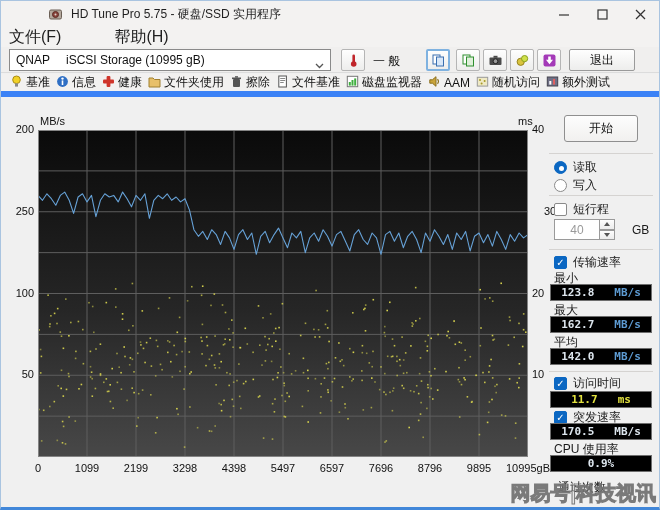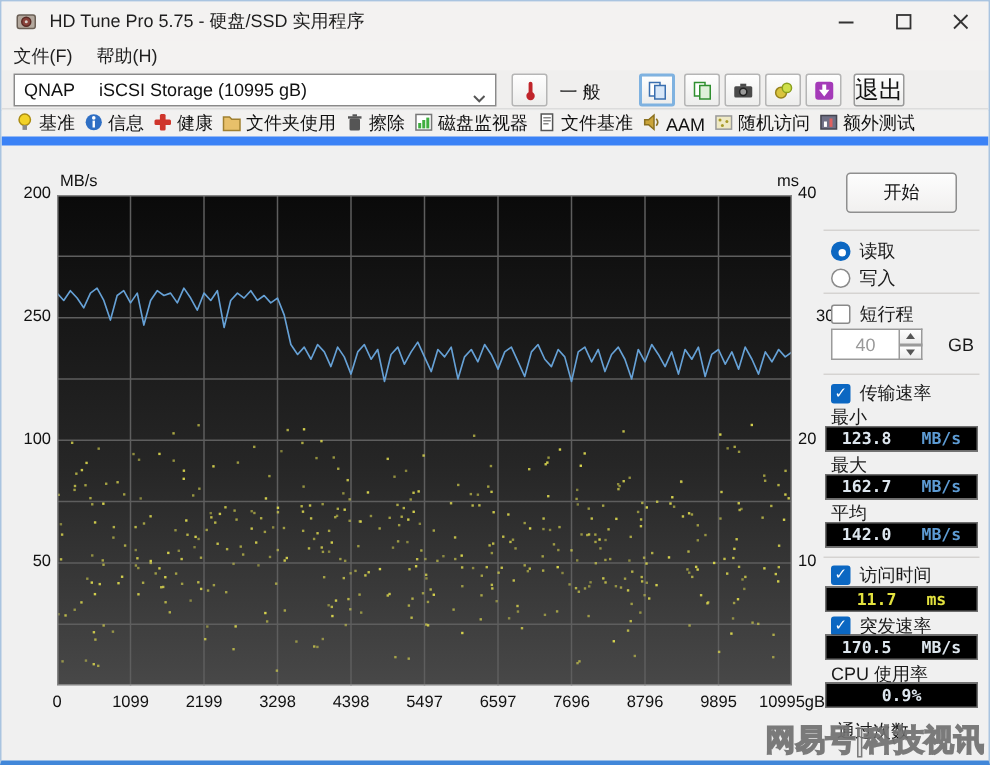--- a/index.html
+++ b/index.html
@@ -3,42 +3,42 @@
 <meta charset="utf-8">
 <style>
   * { box-sizing: border-box; margin: 0; padding: 0; }
   html,body { background:#cfcfcf; }
   body { font-family:"Liberation Sans", sans-serif; }
   .window{
     position:relative; width:660px; height:510px; background:#f0f0f0;
     border:1px solid #a9c4e0; border-bottom:3px solid #4187d9; overflow:hidden;
   }
   
-  .titlebar{position:absolute;left:0;top:0;right:0;height:26px;background:#f3f2f1;display:flex;align-items:center;}
+  .titlebar{position:absolute;left:0;top:0;right:0;height:26px;background:#f3f2f1;display:flex;align-items:center;padding-left:38px;}
   .titlebar .app-title{font-size:12px;color:#1f1f1f;margin-left:8px;}
   .app-icon{width:15px;height:15px;margin-left:9px;display:inline-block;}
   .win-controls{position:absolute;right:0;top:0;height:26px;display:flex;}
   .win-btn{width:38px;height:26px;display:flex;align-items:center;justify-content:center;color:#333;}
   
-  .menubar{position:absolute;left:0;top:26px;right:0;height:20px;background:#f3f2f1;display:flex;align-items:center;font-size:12px;color:#1f1f1f;}
+  .menubar{position:absolute;left:0;top:26px;right:0;height:20px;background:#f3f2f1;display:flex;align-items:center;font-size:16px;color:#1f1f1f;gap:37px;}
   .menu-item{padding:2px 8px;}
   
   .toolbar{position:absolute;left:0;top:46px;right:0;height:26px;background:#f0efee;display:flex;align-items:center;border-bottom:1px solid #dcdcdc;}
   .drive-select{position:absolute;left:8px;top:2px;width:322px;height:22px;background:#fff;border:1px solid #8a8a8a;display:flex;align-items:center;font-size:12px;color:#111;}
   .drive-select .vendor{margin-left:6px;width:50px;}
   .drive-select .chev{position:absolute;right:6px;top:8px;}
   .tool-btn{position:absolute;top:2px;width:24px;height:22px;background:linear-gradient(#fefefe,#ededec);border:1px solid #b5b5b5;border-radius:2px;display:flex;align-items:center;justify-content:center;}
   #tb-thermo{left:340px;}
   .temp-label{position:absolute;left:372px;top:6px;font-size:12px;color:#111;}
   #tb-copy{left:425px;border:2px solid #7fb2e0;}
   #tb-copy2{left:455px;}
   #tb-camera{left:482px;}
   #tb-donate{left:509px;}
   #tb-update{left:536px;}
-  .exit-btn{position:absolute;left:568px;top:2px;width:34px;height:22px;background:linear-gradient(#fefefe,#ededec);border:1px solid #9a9a9a;border-radius:2px;font-size:16px;color:#111;display:flex;align-items:center;justify-content:center;font-family:"Liberation Sans",sans-serif;}
+  .exit-btn{position:absolute;left:568px;top:2px;width:66px;height:22px;background:linear-gradient(#fefefe,#ededec);border:1px solid #9a9a9a;border-radius:2px;font-size:12px;color:#111;display:flex;align-items:center;justify-content:center;font-family:"Liberation Sans",sans-serif;}
   
   .tabbar{position:absolute;left:0;top:73px;right:0;height:23px;background:#f2f1f0;border-bottom:6px solid #3b82f6;display:flex;align-items:center;padding-left:6px;}
   .tab{display:flex;align-items:center;gap:3px;padding:2px 3px;font-size:12px;color:#111;white-space:nowrap;}
   
   .axis-lab{position:absolute;font-size:11px;color:#111;}
   .ytick-l{position:absolute;width:33px;text-align:right;font-size:11px;color:#111;}
   .ytick-r{position:absolute;left:531px;width:26px;text-align:left;font-size:11px;color:#111;}
   .xtick{position:absolute;top:461px;font-size:11px;color:#111;transform:translateX(-50%);white-space:nowrap;}
   #plot{position:absolute;left:37px;top:129px;}
   
@@ -184,35 +184,35 @@
       <div class="tab">
         <span><svg width="13" height="13" viewBox="0 0 13 13">
             <rect x="3" y="4" width="7" height="8" rx="1" fill="#555"></rect>
             <rect x="2" y="2.5" width="9" height="1.6" fill="#555"></rect>
             <rect x="5" y="1.2" width="3" height="1.4" fill="#555"></rect>
           </svg></span>
         <span>擦除</span>
       </div>
       <div class="tab">
         <span><svg width="13" height="13" viewBox="0 0 13 13">
+            <rect x="2.8" y="1" width="7.6" height="11" fill="#fff" stroke="#555"></rect>
+            <rect x="4.2" y="3" width="5" height="1" fill="#888"></rect>
+            <rect x="4.2" y="5" width="5" height="1" fill="#888"></rect>
+            <rect x="4.2" y="7" width="3.5" height="1" fill="#888"></rect>
+          </svg></span>
+        <span>文件基准</span>
+      </div>
+      <div class="tab">
+        <span><svg width="13" height="13" viewBox="0 0 13 13">
             <rect x="1.3" y="1.3" width="10.4" height="10.4" fill="#fff" stroke="#777"></rect>
             <rect x="2.8" y="7" width="2" height="3.6" fill="#3faf3f"></rect>
             <rect x="5.5" y="5" width="2" height="5.6" fill="#3faf3f"></rect>
             <rect x="8.2" y="3.4" width="2" height="7.2" fill="#3faf3f"></rect>
           </svg></span>
         <span>磁盘监视器</span>
-      </div>
-      <div class="tab">
-        <span><svg width="13" height="13" viewBox="0 0 13 13">
-            <rect x="2.8" y="1" width="7.6" height="11" fill="#fff" stroke="#555"></rect>
-            <rect x="4.2" y="3" width="5" height="1" fill="#888"></rect>
-            <rect x="4.2" y="5" width="5" height="1" fill="#888"></rect>
-            <rect x="4.2" y="7" width="3.5" height="1" fill="#888"></rect>
-          </svg></span>
-        <span>文件基准</span>
       </div>
       <div class="tab">
         <span><svg width="13" height="13" viewBox="0 0 13 13">
             <path d="M1.8 4.8v3.4h2.6L8 11.3V1.7L4.4 4.8z" fill="#caa43a" stroke="#8a7020"></path>
             <path d="M9.5 4.2a3.5 3.5 0 0 1 0 4.6" fill="none" stroke="#8a7020" stroke-width="1.1"></path>
           </svg></span>
         <span>AAM</span>
       </div>
       <div class="tab">
         <span><svg width="13" height="13" viewBox="0 0 13 13">

